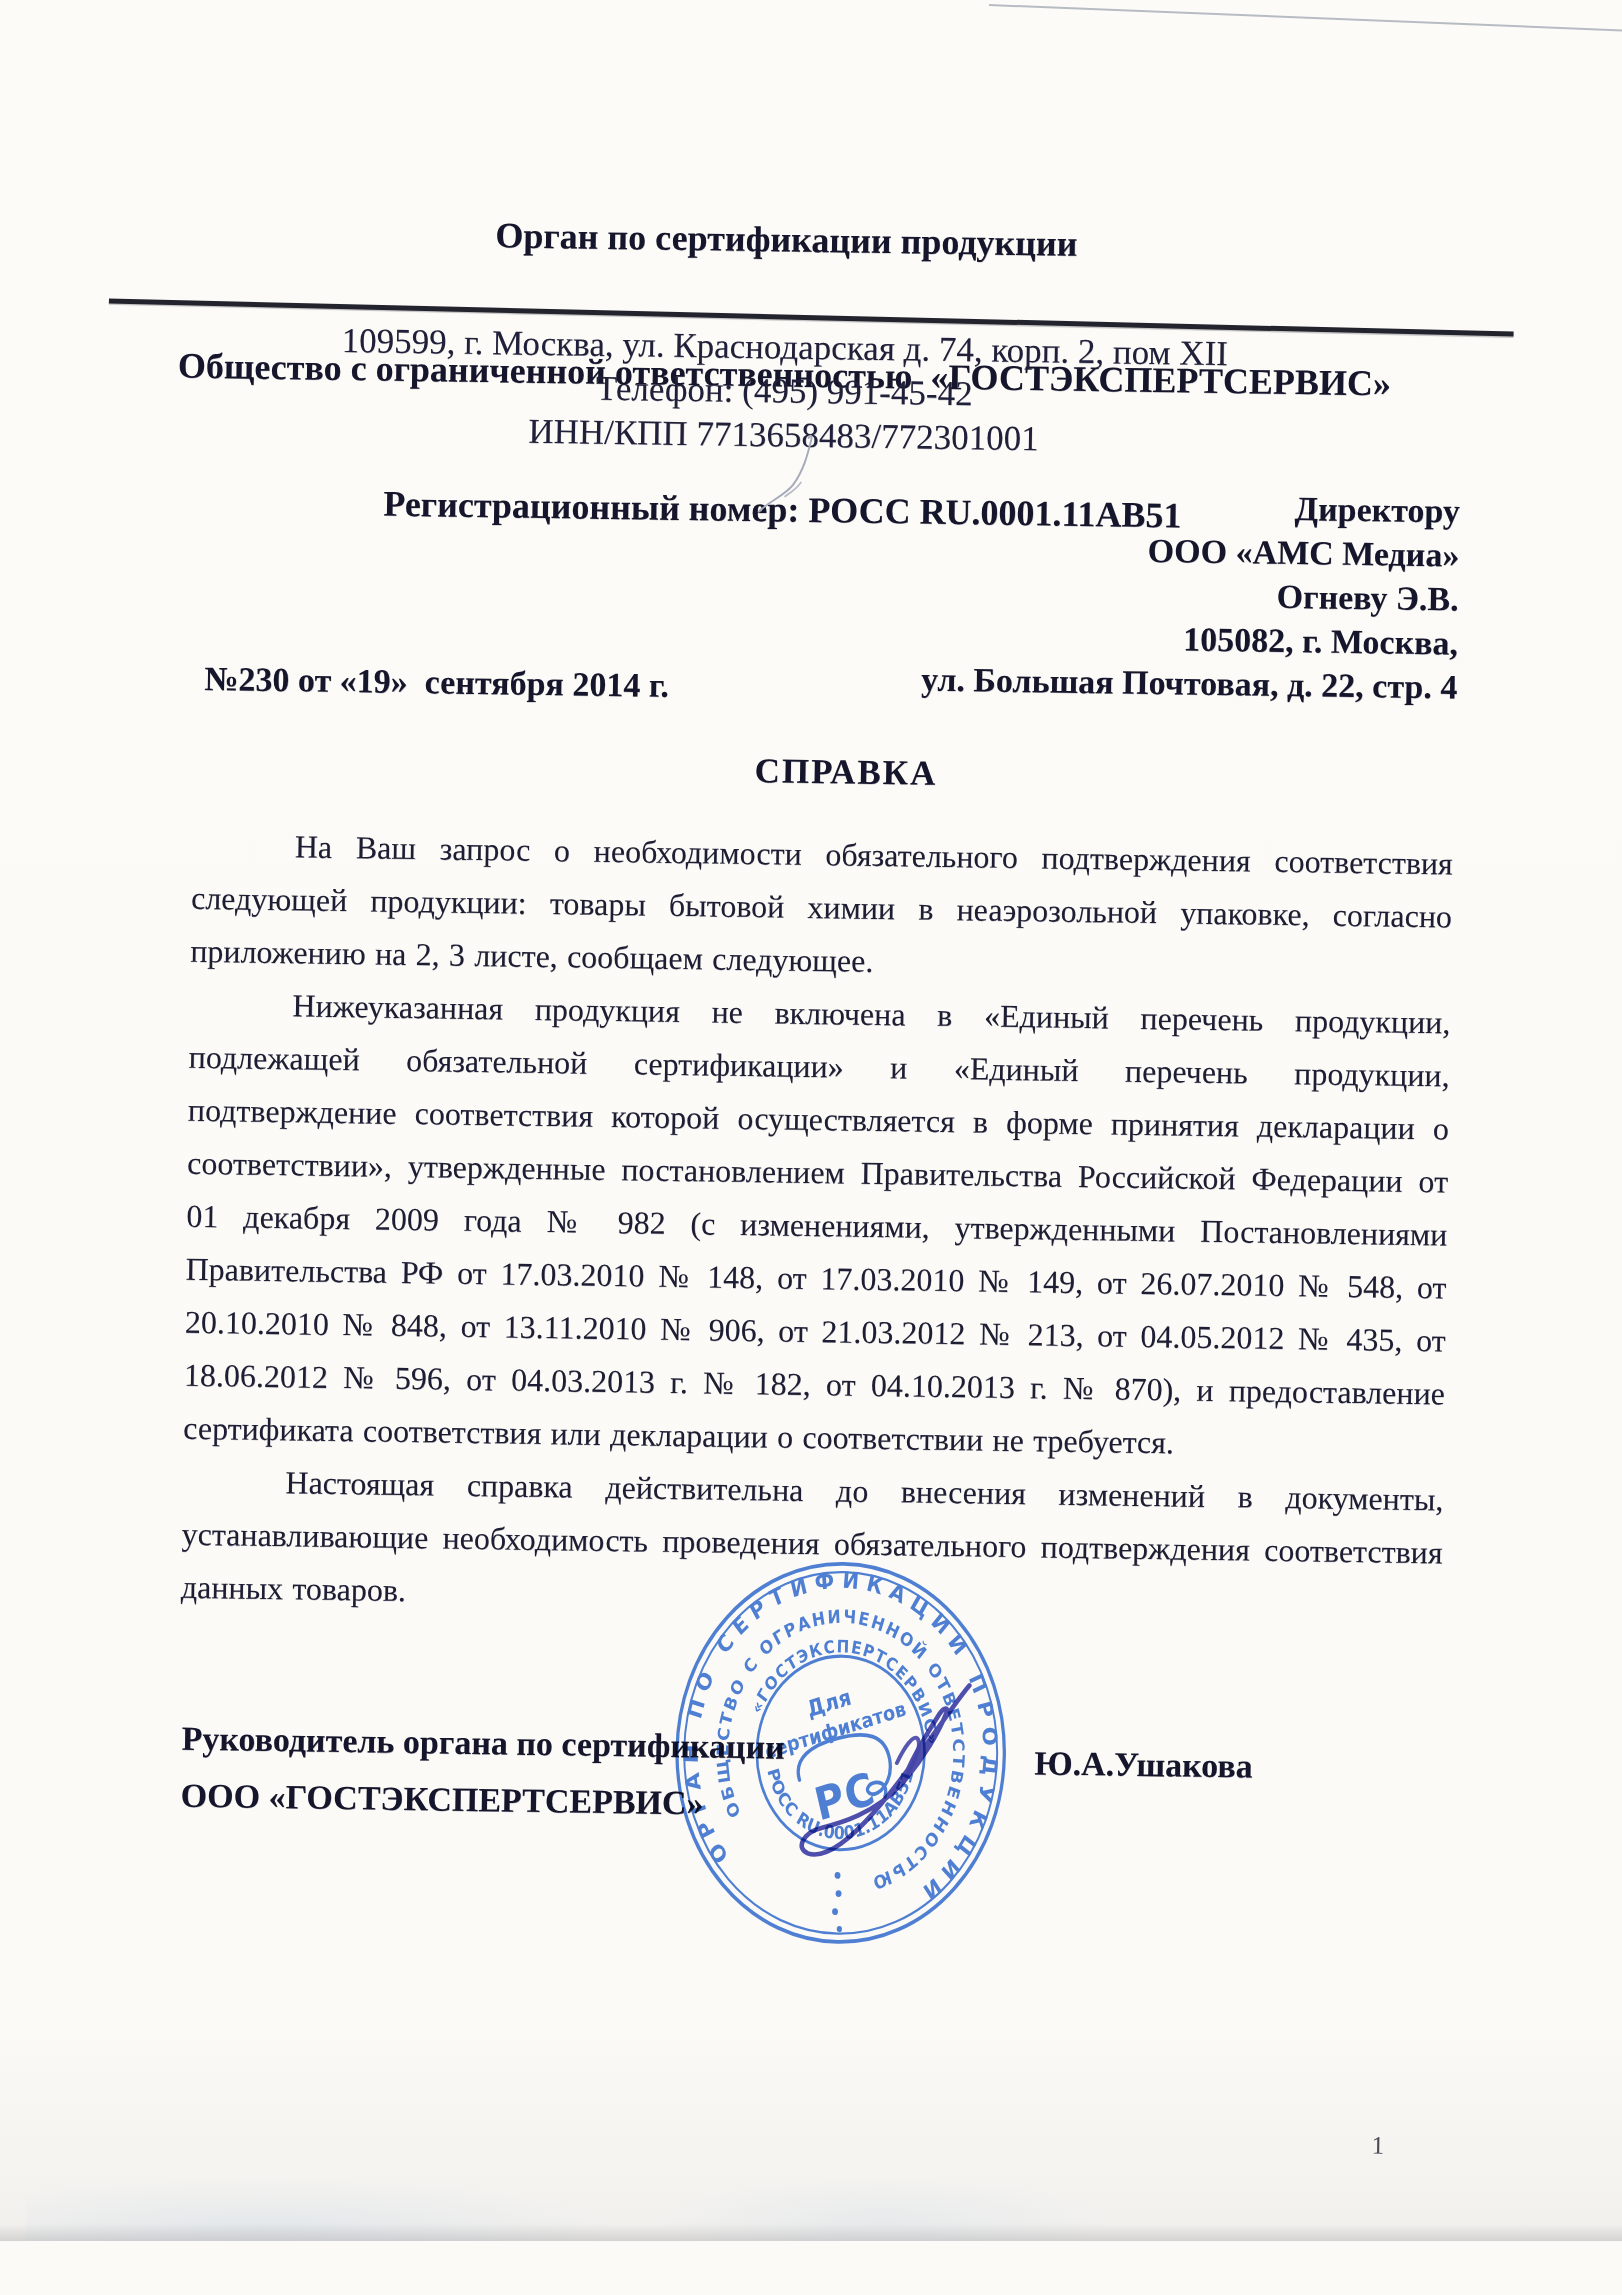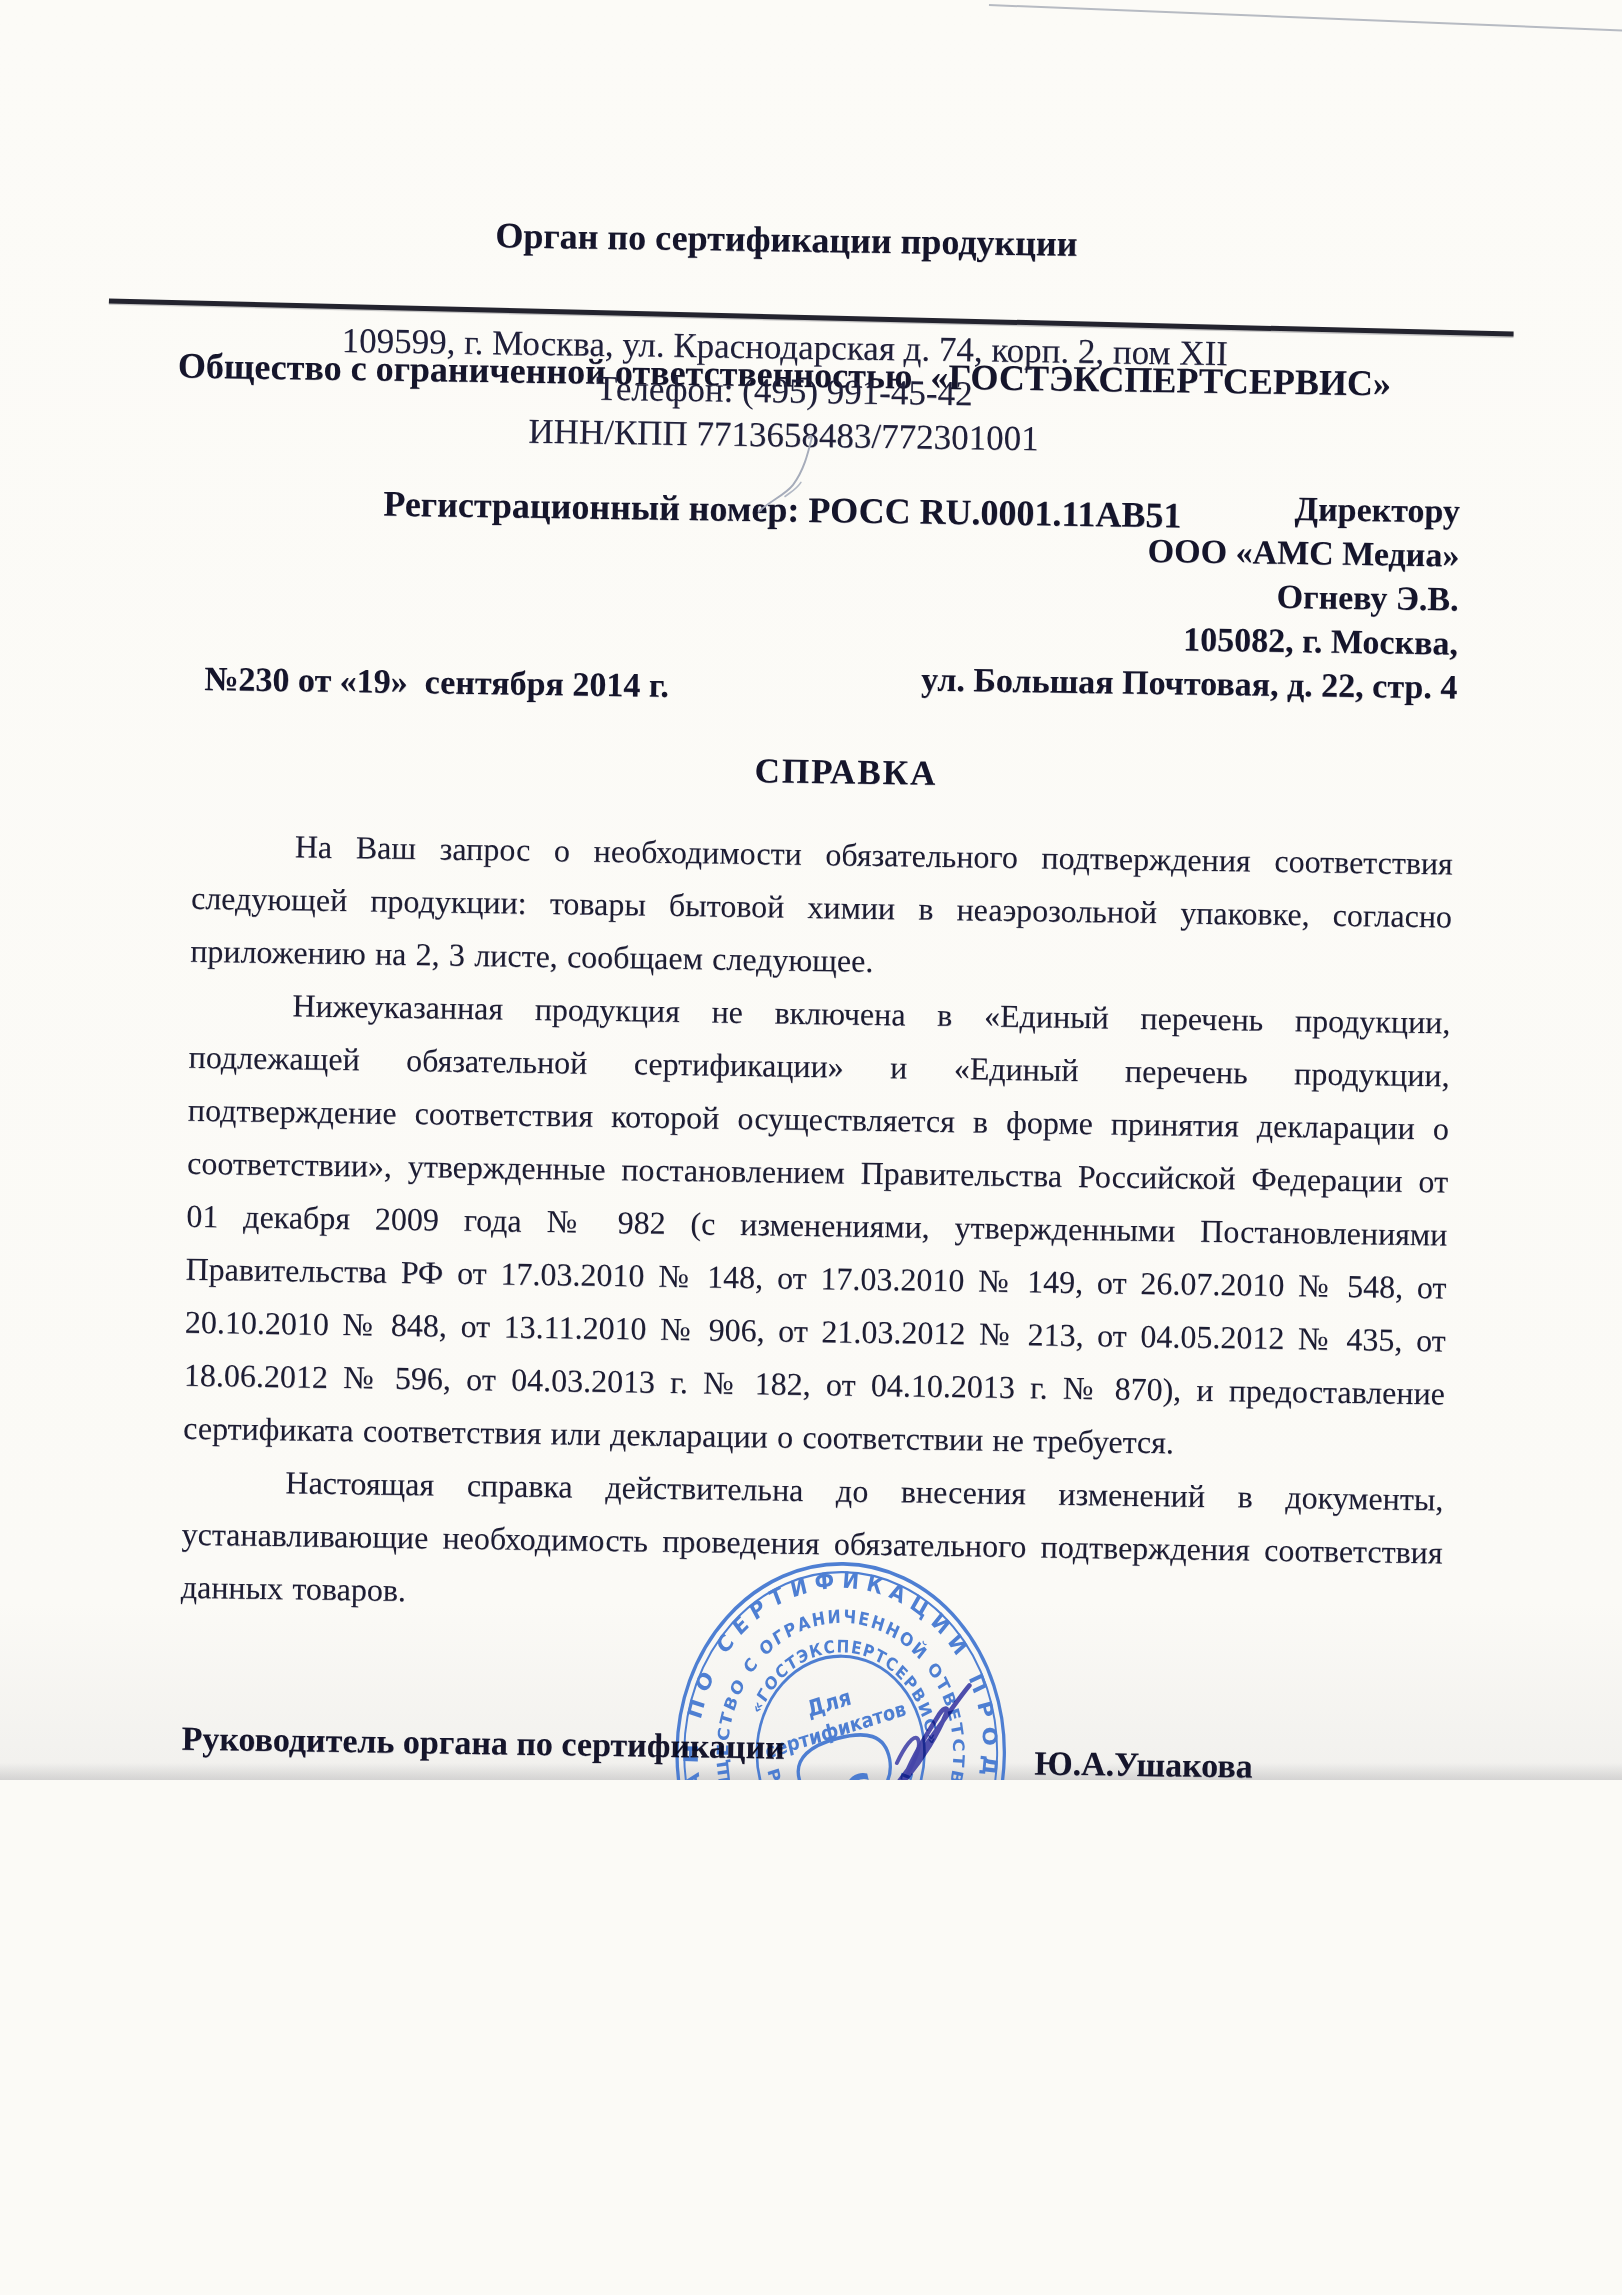--- a/index.html
+++ b/index.html
@@ -1,18 +1,18 @@
 <!DOCTYPE html>
 <html style="font-size:10.5px"><head>
 <meta charset="utf-8">
 <style>
   html,body{margin:0;padding:0;background:#fbfaf6;}
   .page{
     position:relative;
-    width:1622px;height:1780px;
+    width:1622px;height:2241px;
     overflow:hidden;
     background:linear-gradient(180deg,#fcfbf7 0%,#fbfaf6 90%,#f2f1ee 99%,#ecebe9 100%);
     font-family:"Liberation Serif",serif;
     color:#1c1c30;
     text-shadow:0.3px 0.5px 0.5px rgba(25,25,55,0.30);
   }
   .rot{position:absolute;left:0;top:0;width:1622px;height:2295px;
     transform:rotate(0.85deg);transform-origin:811px 1112px;}
 
   

